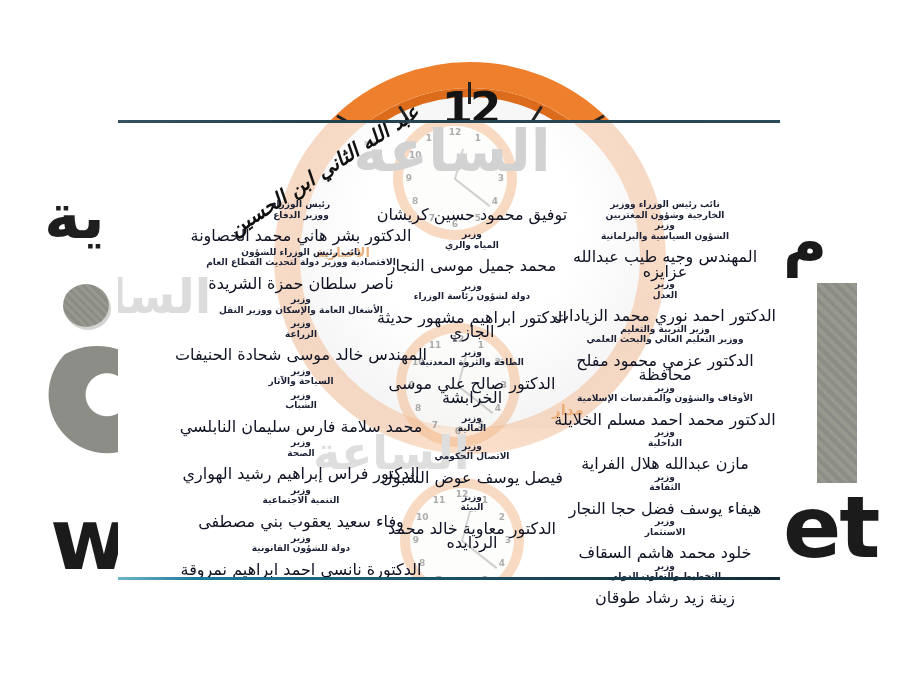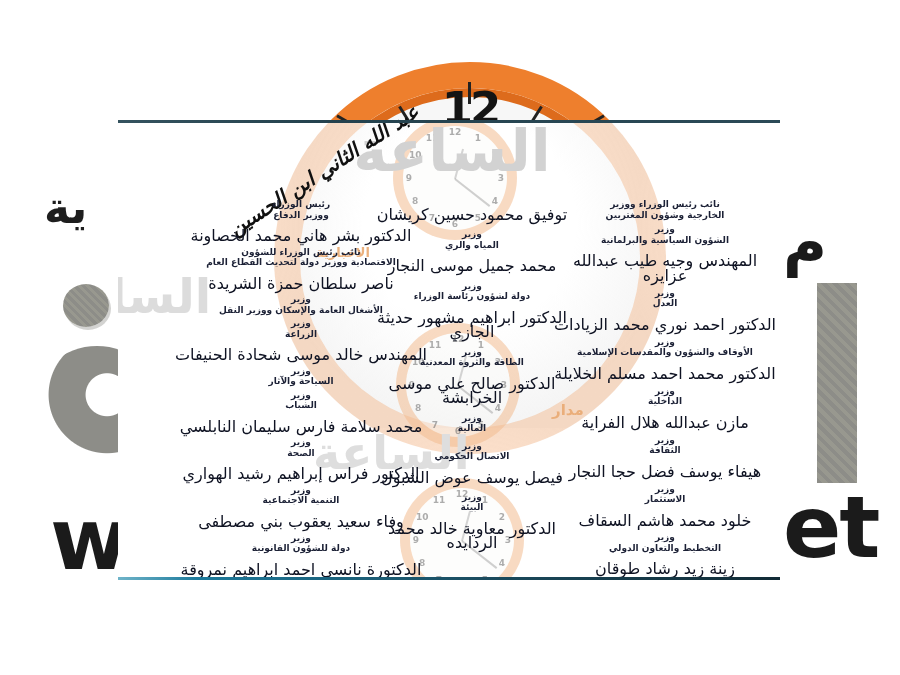--- a/index.html
+++ b/index.html
@@ -1,21 +1,21 @@
 <!DOCTYPE html>
 <html lang="ar"><head>
 <meta charset="utf-8">
 <style>
   * { margin:0; padding:0; box-sizing:border-box; }
   body { background:#fff; font-family:"DejaVu Sans", sans-serif; }
   .page { position:relative; width:900px; height:675px; background:#ffffff; overflow:hidden; }
 
   
   .bg-shape { position:absolute; z-index:1; }
-  .bg-ye   { left:44px;  top:186px; font-size:44px; font-weight:bold; color:#1e1e1e; direction:rtl; line-height:1; }
+  .bg-ye   { left:44px;  top:186px; font-size:62px; font-weight:bold; color:#1e1e1e; direction:rtl; line-height:1; }
   .bg-dot  { left:63px;  top:284px; width:46px; height:43px; border-radius:50%;
              background:repeating-linear-gradient(45deg,#8d8d88 0 3px,#98988f 3px 6px);
              box-shadow:2px 3px 0 rgba(200,200,198,.8); }
   .bg-ring { left:34px;  top:346px; width:126px; height:116px; border-radius:50%;
              background:radial-gradient(circle at 58% 42%, transparent 0 21px, #8d8d88 22px 58px, transparent 59px); }
   .bg-w    { left:50px;  top:496px; font-size:86px; font-weight:800; color:#1b1b1b; line-height:1;
              font-family:"DejaVu Sans", sans-serif; letter-spacing:-4px; }
   .bg-meem { left:783px; top:212px; font-size:60px; font-weight:bold; color:#1a1a1a; direction:rtl; line-height:1; }
   .bg-bar  { left:817px; top:283px; width:40px; height:200px;
              background:repeating-linear-gradient(45deg,#8d8d88 0 4px,#98988f 4px 8px); }
@@ -171,20 +171,25 @@
 الشؤون السياسية والبرلمانية</div>
         <div class="entry-name">المهندس وجيه طيب عبدالله عزايزه</div>
       </div>
 
       <div class="entry">
         <div class="entry-title">وزير
 العدل</div>
         <div class="entry-name">الدكتور احمد نوري محمد الزيادات</div>
       </div>
 
+      <div class="entry">
+        <div class="entry-title">وزير التربية والتعليم
+ووزير التعليم العالي والبحث العلمي</div>
+        <div class="entry-name">الدكتور عزمي محمود مفلح محافظة</div>
+      </div>
 
       <div class="entry">
         <div class="entry-title">وزير
 الأوقاف والشؤون والمقدسات الإسلامية</div>
         <div class="entry-name">الدكتور محمد احمد مسلم الخلايلة</div>
       </div>
 
       <div class="entry">
         <div class="entry-title">وزير
 الداخلية</div>

